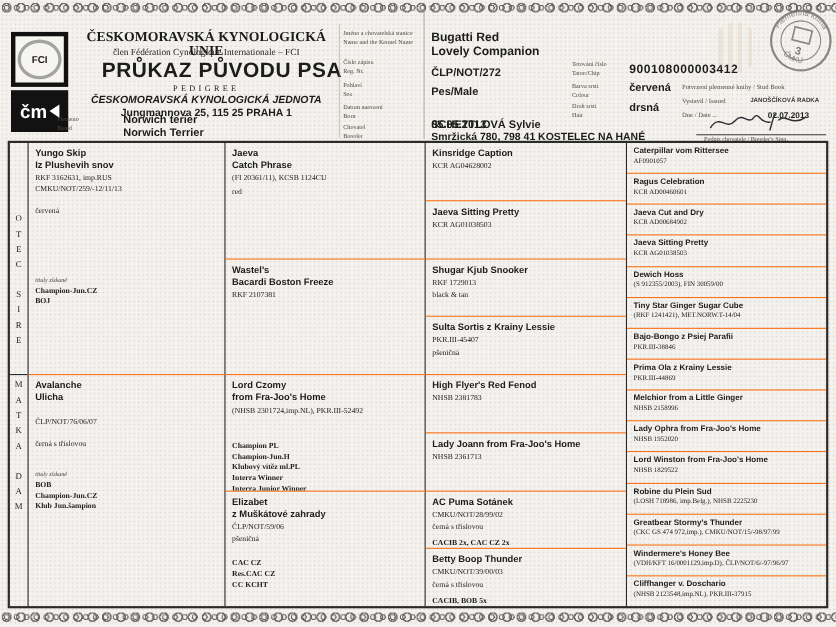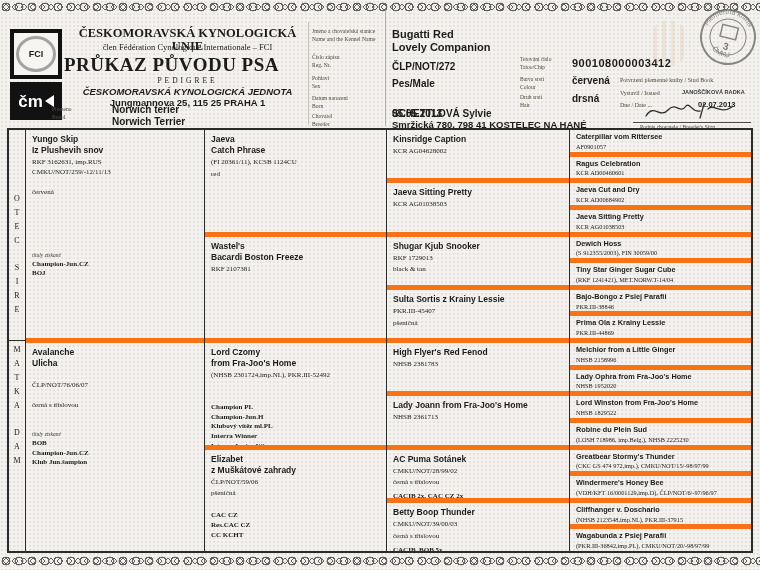--- a/index.html
+++ b/index.html
@@ -24,21 +24,21 @@
   .cmu-box{left:10px;top:82px;width:52px;height:38px;background:#121212;color:#fff;
     display:flex;align-items:center;justify-content:center;font-weight:bold;font-size:17px;
     letter-spacing:0;}
   .cmu-box span{line-height:1;}
   .cmu-arrow{display:inline-block;margin-left:2px;width:0;height:0;
     border-top:6px solid transparent;border-bottom:6px solid transparent;border-right:9px solid #fff;}
   .org1{left:64px;top:27px;width:247px;text-align:center;font-family:"Liberation Serif",serif;
     font-weight:bold;font-size:12.5px;line-height:1.05;}
   .org1sub{left:64px;top:42px;width:247px;text-align:center;font-family:"Liberation Serif",serif;
     font-size:8.5px;}
-  .doctitle{left:64px;top:54px;width:247px;text-align:left;font-family:Liberation Serif, serif;
+  .doctitle{left:64px;top:54px;width:247px;text-align:right;font-family:Liberation Sans, sans-serif;
     font-weight:bold;font-size:19px;letter-spacing:.5px;}
   .doctitlesub{left:64px;top:76px;width:247px;text-align:center;font-family:"Liberation Serif",serif;
     font-size:7.5px;letter-spacing:3px;}
   .org2{left:64px;top:86px;width:247px;text-align:center;font-weight:bold;font-size:9.5px;font-style:italic;}
   .org2addr{left:64px;top:97px;width:247px;text-align:center;font-weight:bold;font-size:9.5px;}
   .lbl{font-family:"Liberation Serif",serif;font-size:5.6px;color:#50483f;line-height:1.35;}
   .vline{border-left:1px solid #9a948c;width:0;}
   .val{font-weight:bold;font-size:10px;}
   .dogname{left:392px;top:28px;font-weight:bold;font-size:11px;line-height:1.18;}
   .chipval{left:572px;top:57px;font-weight:bold;font-size:11px;letter-spacing:.5px;}
@@ -58,21 +58,21 @@
   .ptable{left:7px;top:128px;width:746px;height:425px;border:2px solid #2b2b2b;
     box-sizing:border-box;display:flex;background:transparent;}
   .lettercol{width:16px;border-right:1px solid #2b2b2b;display:flex;flex-direction:column;}
   .lhalf{flex:1;display:flex;flex-direction:column;align-items:center;}
   .lhalf.top{border-bottom:1px solid #2b2b2b;}
   .vert{writing-mode:vertical-rl;text-orientation:upright;font-family:"Liberation Serif",serif;
     font-size:8px;letter-spacing:5px;color:#222;}
   .gcol{display:flex;flex-direction:column;border-right:1px solid #2b2b2b;box-sizing:border-box;}
   .gcol.last{border-right:none;flex:1;}
   .c1{width:179px;} .c2{width:182px;} .c3{width:183px;}
-  .cell{flex:1;border-bottom:5px solid #f97316;padding:4px 5px 2px 6px;box-sizing:border-box;
+  .cell{flex:1;border-bottom:1px solid #f97316;padding:4px 5px 2px 6px;box-sizing:border-box;
     display:flex;flex-direction:column;overflow:hidden;}
   .gcol .cell:last-child{border-bottom:none;}
   .nm{font-weight:bold;font-size:8.5px;line-height:1.3;white-space:pre-line;}
   .rg{font-family:"Liberation Serif",serif;font-size:7px;margin-top:2px;white-space:pre-line;line-height:1.4;}
   .cl{font-family:"Liberation Serif",serif;font-size:7px;margin-top:2px;}
   .cl-gap{margin-top:10px;}
   .tl{font-family:"Liberation Serif",serif;font-style:italic;font-size:5.5px;color:#3c3c3c;}
   .tt{font-family:"Liberation Serif",serif;font-weight:bold;font-size:7px;line-height:1.4;white-space:pre-line;margin-top:2px;}
   .gap-xl{margin-top:56px;} .gap-lg{margin-top:22px;} .gap-md{margin-top:14px;} .gap-sm{margin-top:6px;}
   .g4 .nm{font-size:7.3px;line-height:1.2;} .g4 .rg{font-size:6.3px;margin-top:1px;line-height:1.2;}
@@ -328,18 +328,14 @@
       <div class="rg">(CKC GS 474 972,imp.), CMKU/NOT/15/-98/97/99</div>
     </div>
     <div class="cell g4">
       <div class="nm">Windermere's Honey Bee</div>
       <div class="rg">(VDH/KFT 16/0001129,imp.D), ČLP/NOT/6/-97/96/97</div>
     </div>
     <div class="cell g4">
       <div class="nm">Cliffhanger v. Doschario</div>
       <div class="rg">(NHSB 2123548,imp.NL), PKR.III-37915</div>
     </div>
-    <div class="cell g4">
-      <div class="nm">Wagabunda z Psiej Parafii</div>
-      <div class="rg">(PKR.III-36842,imp.PL), CMKU/NOT/20/-98/97/99</div>
-    </div>
   </div>
 </div>
 
 </body></html>

